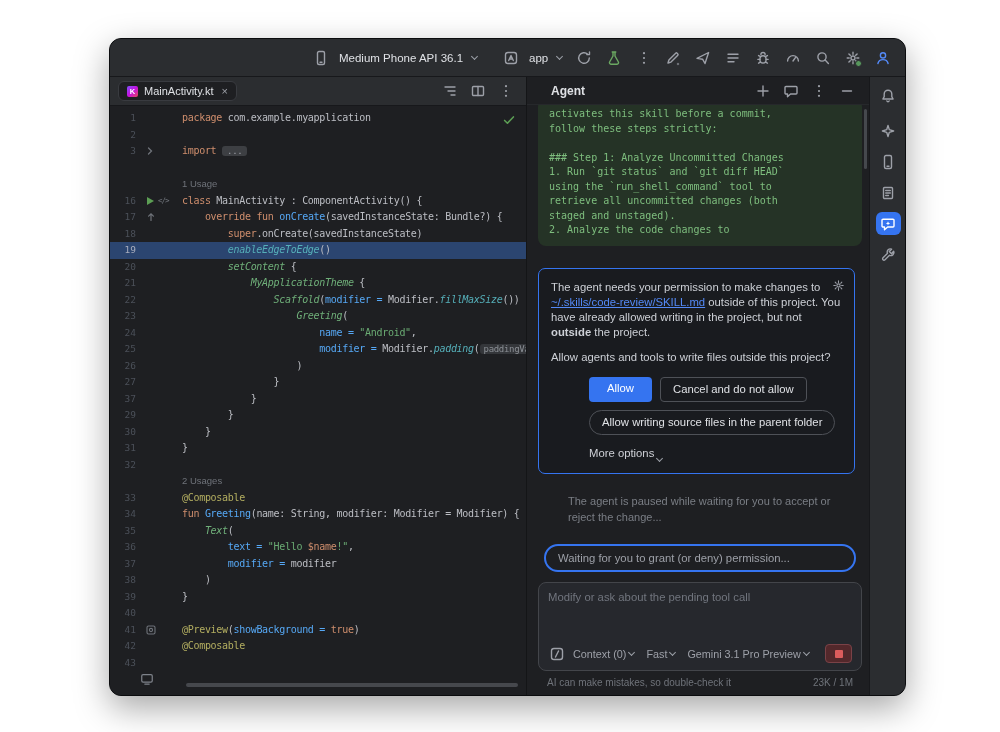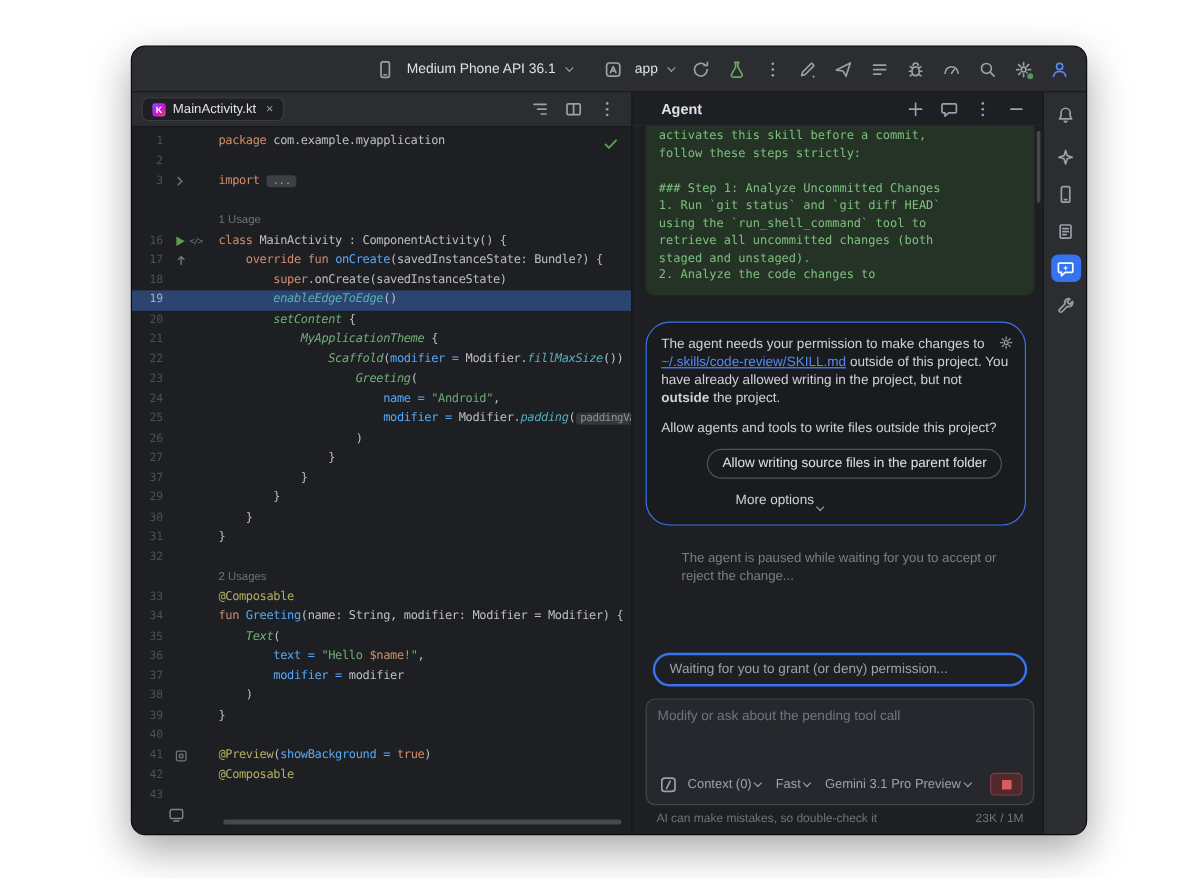--- a/index.html
+++ b/index.html
@@ -76,34 +76,34 @@
   .agent-title { font-size:12px; font-weight:bold; color:#DFE1E5; }
   .agent-header-icons { margin-left:auto; display:flex; gap:4px; }
 
   .chat-scroll { flex:1; overflow:hidden; padding:0 8px 0 11px; position:relative; min-height:0; }
   .chat-thumb { position:absolute; right:2px; top:4px; width:3px; height:60px;
     background:#45484D; border-radius:2px; }
   .skill-block { margin-top:-6px; width:324px; background:#253326; color:#7EBE7E; border-radius:8px;
     padding:8px 11px; font-family:"DejaVu Sans Mono",monospace; font-size:10px; line-height:14.5px;
     white-space:pre-wrap; }
 
-  .perm-card { margin-top:22px; width:317px; border:1px solid #3574F0; border-radius:20px;
+  .perm-card { margin-top:22px; width:317px; border:1px solid #3574F0; border-radius:7px;
     background:#191B1F; padding:11px 12px 12px 12px; position:relative;
     color:#CDD0D6; font-size:11.3px; line-height:15.2px; }
   .perm-gear { position:absolute; top:10px; right:9px; color:#9DA0A8; }
   .perm-link { color:#548AF7; text-decoration:underline; }
   .perm-question { margin-top:10px; }
   .perm-actions { margin-left:38px; }
   .btn-row { display:flex; gap:8px; margin-top:11px; }
   .btn { font-size:11.3px; border-radius:4px; padding:4px 12px; cursor:default; white-space:nowrap; }
   .btn-allow { background:#3574F0; color:#fff; padding:4px 18px; }
   .btn-outline { border:1px solid #4E5157; color:#DFE1E5; background:transparent; }
   .btn-pill { display:inline-block; margin-top:8px; border:1px solid #4E5157; border-radius:13px;
     color:#DFE1E5; font-size:11.3px; padding:4px 12px; }
-  .more-options { margin-top:11px; display:flex; align-items:flex-end; color:#CED0D6; font-size:11.3px;margin-left:24px; }
+  .more-options { margin-top:11px; display:flex; align-items:flex-end; color:#CED0D6; font-size:11.3px; }
 
   .paused-text { margin:20px 0 0 30px; width:272px; color:#7A7E85; font-size:11px; line-height:15.5px; }
 
   .waiting-pill { flex:none; margin:8px 13px 10px 17px; height:28px; border:2px solid #3574F0;
     border-radius:15px; display:flex; align-items:center; padding:0 4px; background:#1E1F22; }
   .waiting-pill input { flex:1; background:transparent; border:none; outline:none;
     font-size:11.3px; color:#9DA0A8; padding:0 8px; font-family:"Liberation Sans",sans-serif; }
   .waiting-pill input::placeholder { color:#9DA0A8; }
 
   .composer { flex:none; margin:0 8px 0 11px; width:324px; height:89px; background:#26282D;
@@ -522,20 +522,24 @@
             <svg width="13" height="13" viewBox="0 0 16 16" fill="none" stroke="currentColor" stroke-width="1.3" stroke-linecap="round">
                 <circle cx="8" cy="8" r="2"></circle>
                 <path d="M8 2.2v2M8 11.8v2M2.2 8h2M11.8 8h2M3.9 3.9l1.4 1.4M10.7 10.7l1.4 1.4M12.1 3.9l-1.4 1.4M5.3 10.7l-1.4 1.4"></path>
               </svg>
           </span>
           <div data-name="permission-message">
             <span data-name="permission-text">The agent needs your permission to make changes to </span><span class="perm-link" data-name="skill-file-link">~/.skills/code-review/SKILL.md</span><span data-name="permission-text"> outside of this project. You have already allowed writing in the project, but not </span><b data-name="permission-text-emphasis">outside</b><span data-name="permission-text"> the project.</span>
           </div>
           <div class="perm-question" data-name="permission-question">Allow agents and tools to write files outside this project?</div>
           <div class="perm-actions" data-name="permission-actions">
+            <div class="btn-row">
+              <div class="btn btn-allow" data-name="allow-button">Allow</div>
+              <div class="btn btn-outline" data-name="cancel-button">Cancel and do not allow</div>
+            </div>
             <div class="btn-pill" data-name="allow-parent-folder-button">Allow writing source files in the parent folder</div>
             <div class="more-options" data-name="more-options-button">
               <span data-name="more-options-label">More options</span>
               <span class="chev" data-name="chevron-down-icon"></span>
             </div>
           </div>
         </div>
 
         <div class="paused-text" data-name="agent-paused-status">The agent is paused while waiting for you to accept or reject the change...</div>
         <div class="chat-thumb" data-name="chat-scrollbar"></div>

